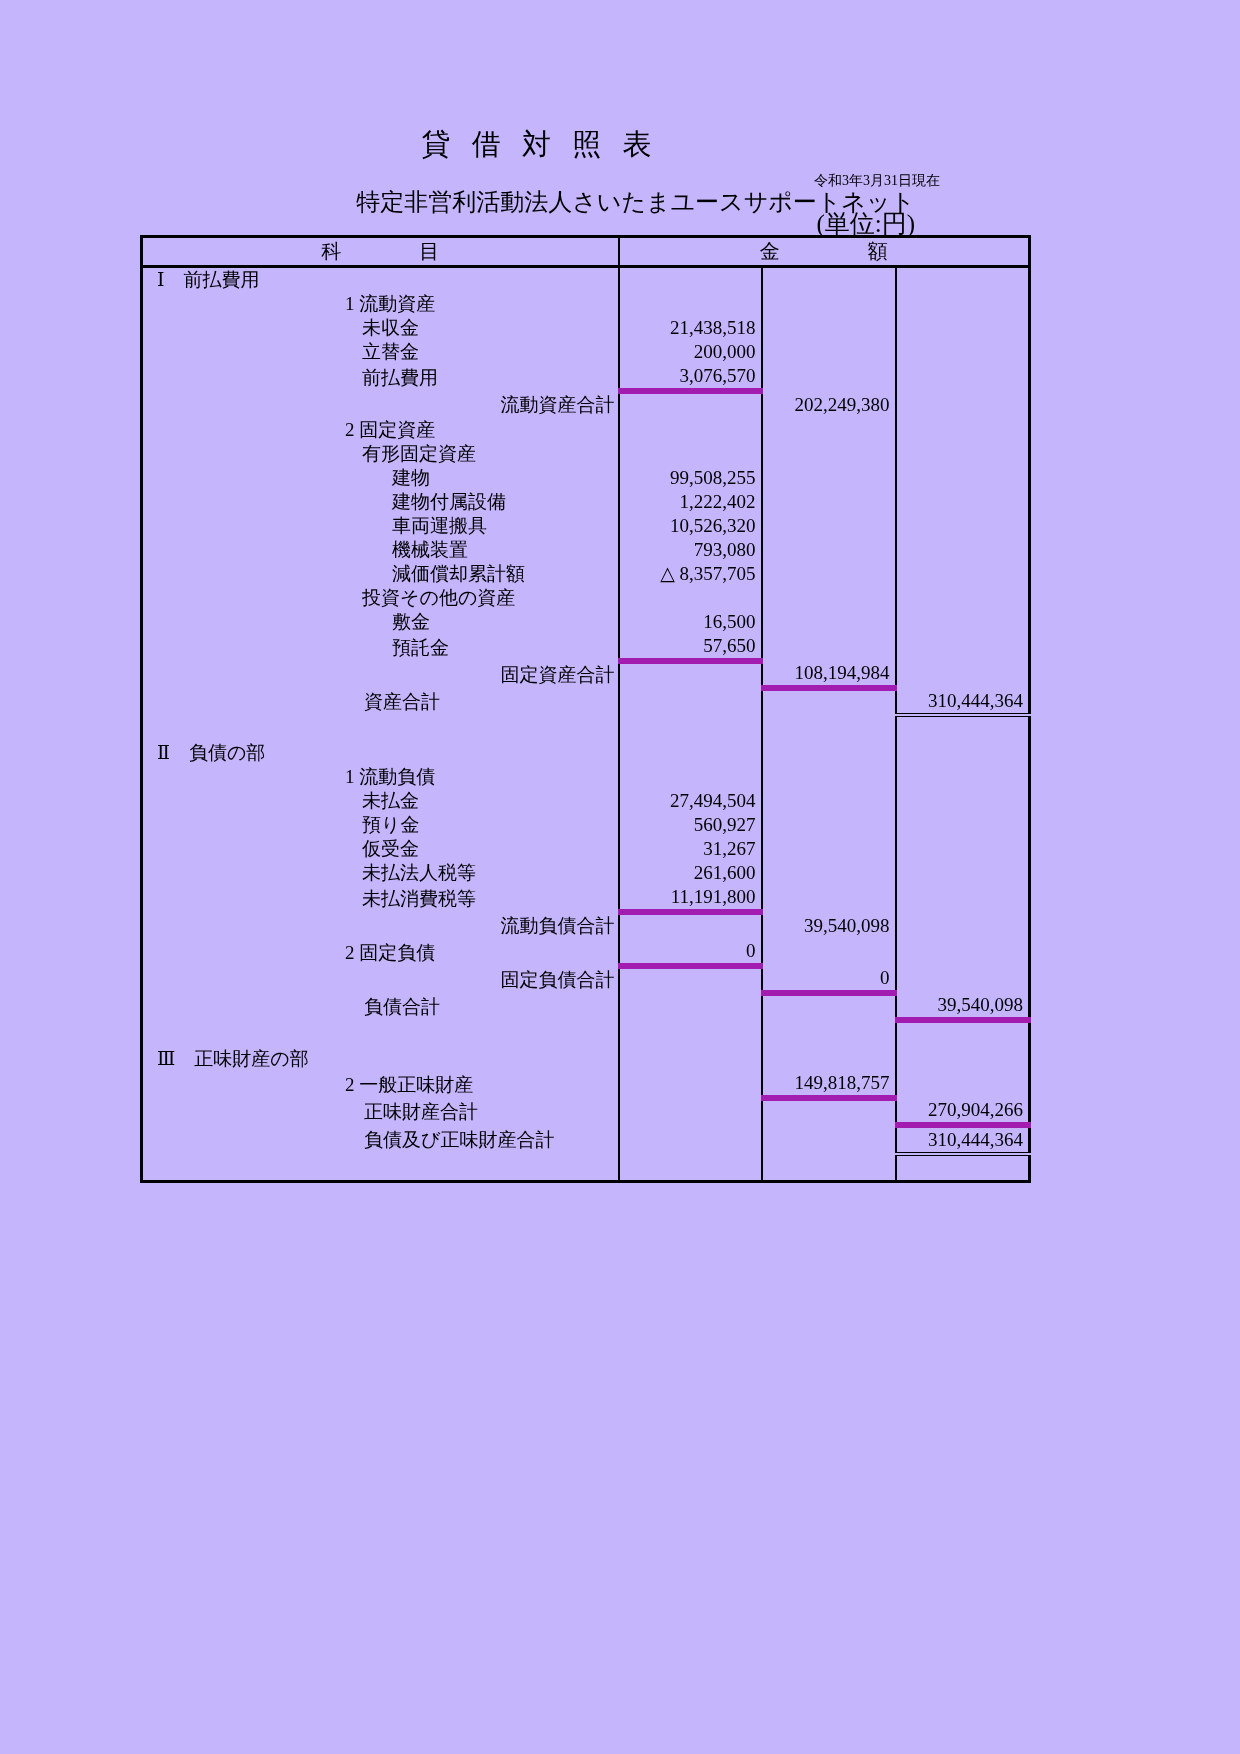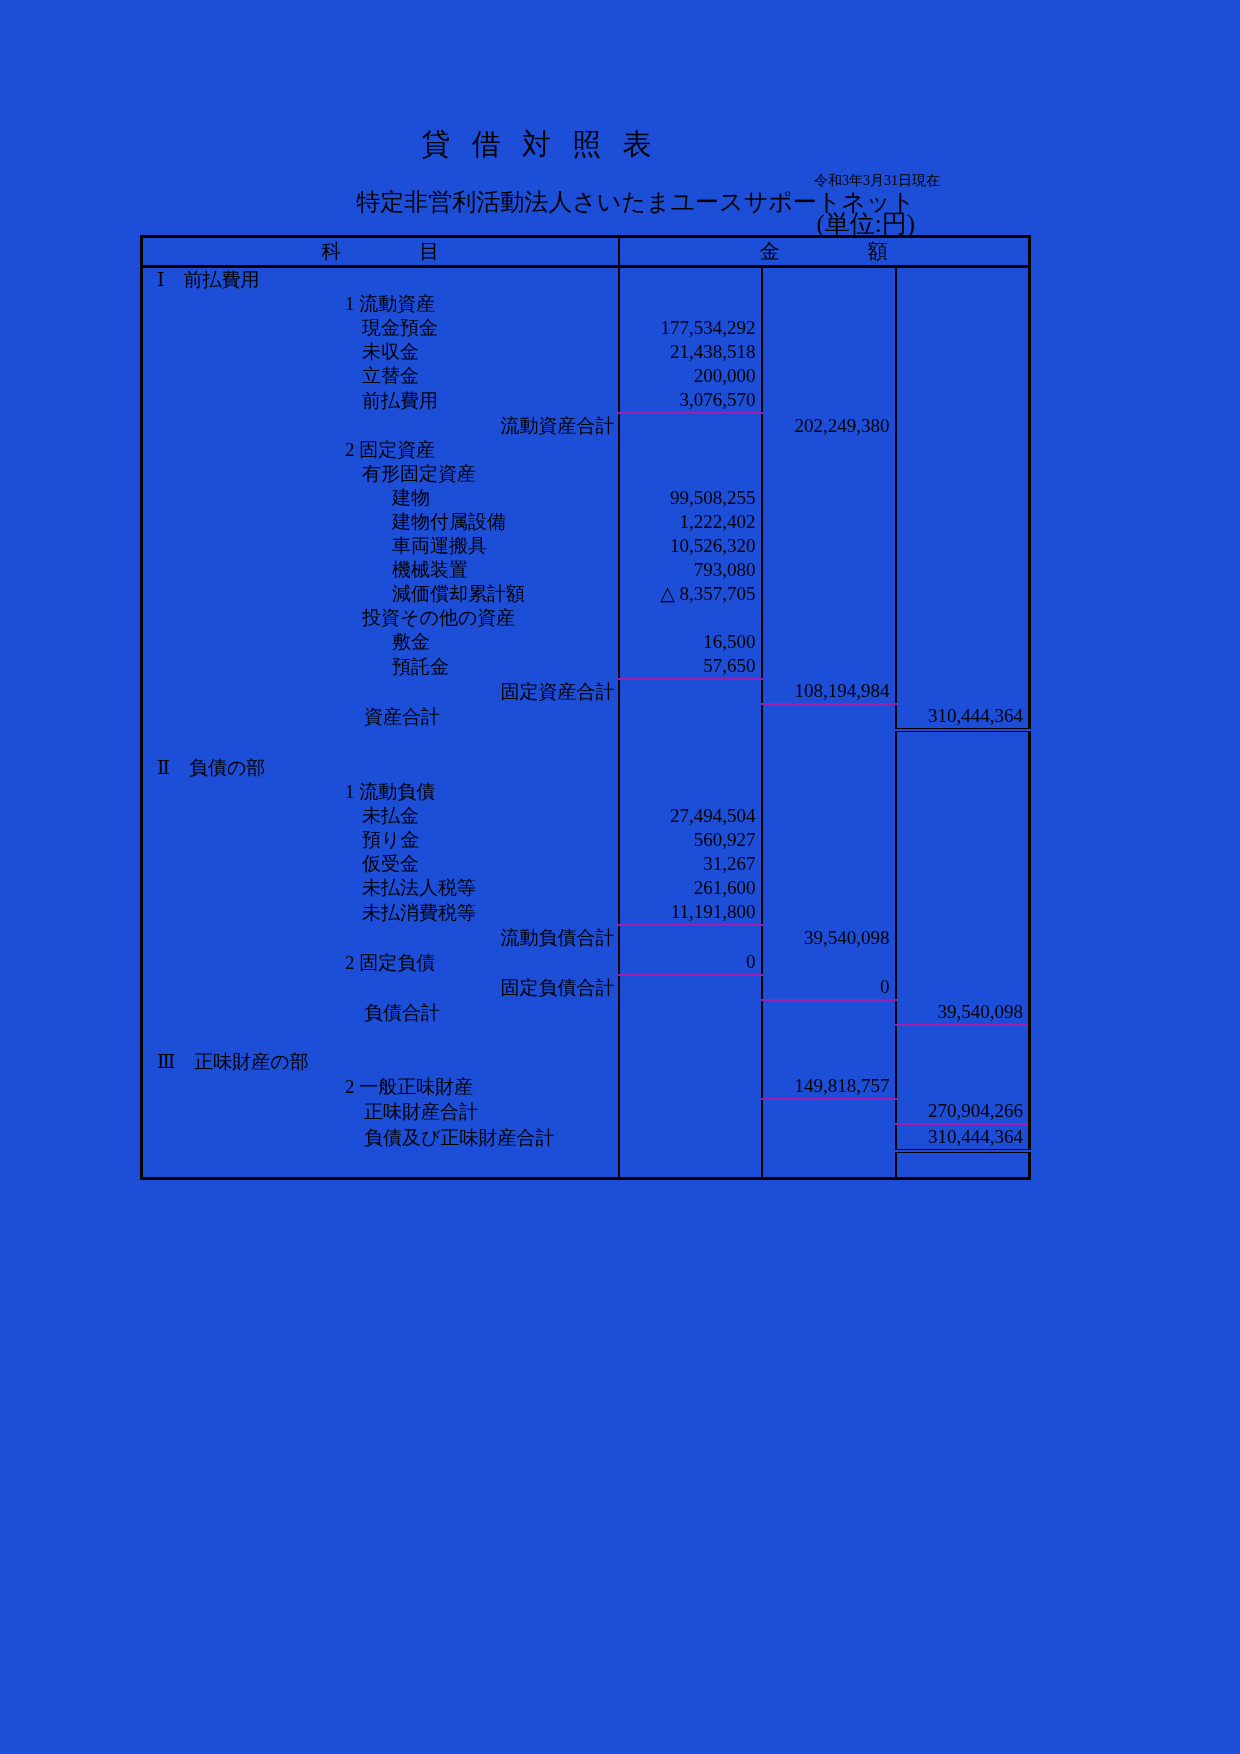--- a/index.html
+++ b/index.html
@@ -1,17 +1,17 @@
 <!DOCTYPE html>
 <html lang="ja"><head>
 <meta charset="utf-8">
 <style>
   html,body{margin:0;padding:0;background:#e8e8e8;}
   .page{
-    width:1240px;height:1754px;background:#1d4ed8;color:#000;
+    width:1240px;height:1754px;background:#c4b5fd;color:#000;
     position:relative;margin:0 auto;overflow:hidden;
     font-family:"Liberation Serif","DejaVu Serif",serif;
   }
   .doc-header{padding-top:126px;}
   .title{
     margin:0 0 8px 140px;width:800px;text-align:center;
     font-size:29px;font-weight:normal;letter-spacing:7px;line-height:36px;
   }
   .date-line{
     margin-left:140px;width:800px;text-align:right;
@@ -48,21 +48,21 @@
   }
   td.c2,td.c3,td.c4{border-left:2px solid #000;text-align:right;padding-right:5px;}
   
   td.c1.sec{padding-left:14px;}
   td.c1.sub{padding-left:202px;}
   td.c1.item{padding-left:219px;}
   td.c1.item2{padding-left:249px;}
   td.c1.total{text-align:right;padding-right:3px;}
   td.c1.gtotal{padding-left:221px;}
   
-  td.u-s{border-bottom:2px solid #a21caf;margin-left:36px;}
+  td.u-s{border-bottom:6px solid #a21caf;margin-left:36px;}
   td.u-d{border-bottom:4px double #000;}
 </style>
 </head>
 <body>
 
 <div class="page">
   <div class="doc-header">
     <h1 class="title">貸 借 対 照 表</h1>
     <div class="date-line">令和3年3月31日現在</div>
     <div class="org-line">特定非営利活動法人さいたまユースサポートネット</div>
@@ -99,26 +99,20 @@
           <td class="c3"></td>
           <td class="c4"></td>
         </tr>
         <tr>
           <td class="c1 sub">1 流動資産</td>
           <td class="c2"></td>
           <td class="c3"></td>
           <td class="c4"></td>
         </tr>
         <tr>
-          <td class="c1 item">現金預金</td>
-          <td class="c2">177,534,292</td>
-          <td class="c3"></td>
-          <td class="c4"></td>
-        </tr>
-        <tr>
           <td class="c1 item">未収金</td>
           <td class="c2">21,438,518</td>
           <td class="c3"></td>
           <td class="c4"></td>
         </tr>
         <tr>
           <td class="c1 item">立替金</td>
           <td class="c2">200,000</td>
           <td class="c3"></td>
           <td class="c4"></td>

